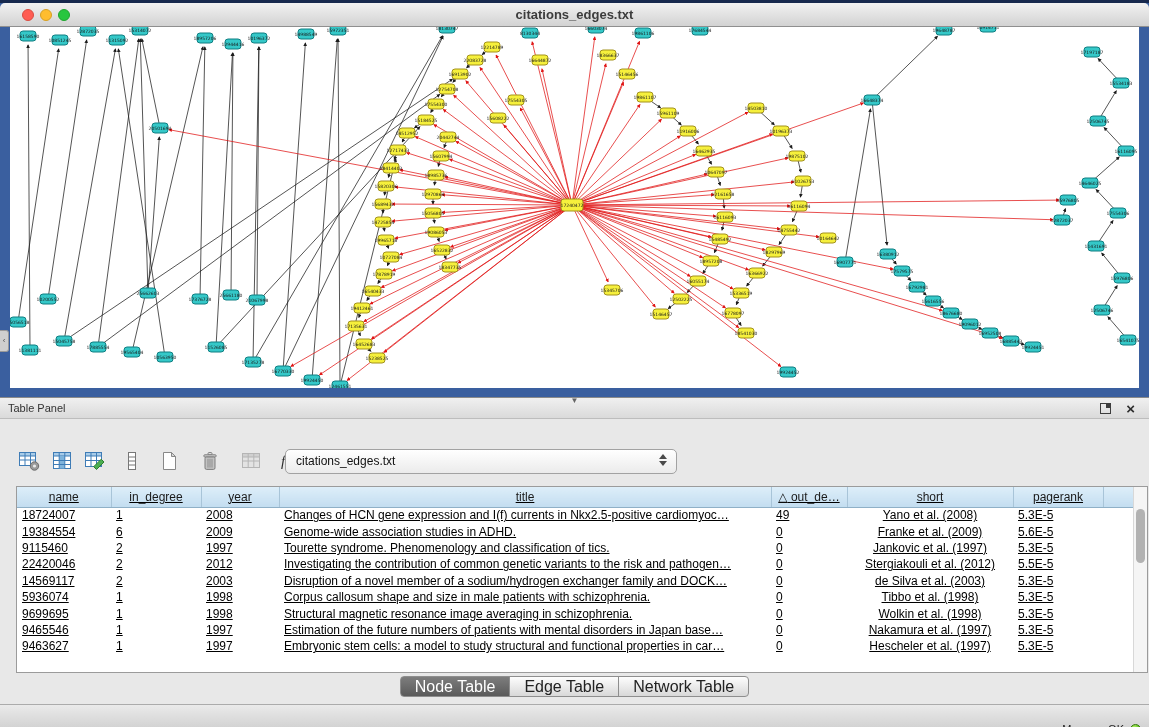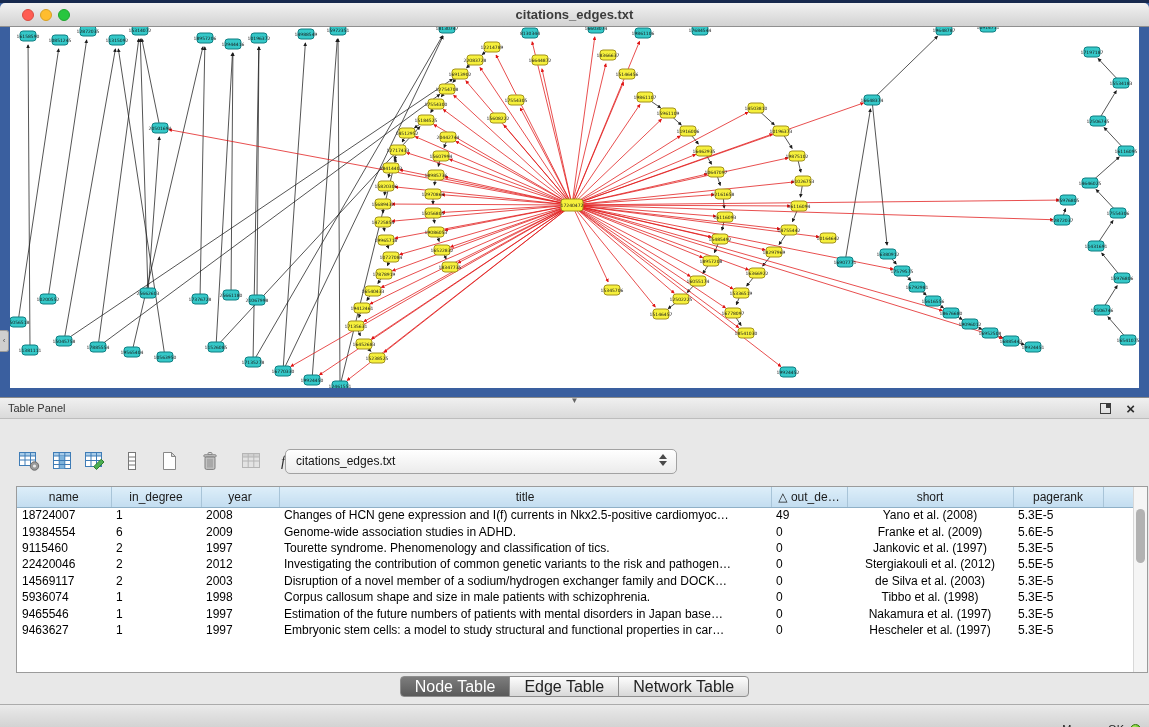--- a/index.html
+++ b/index.html
@@ -67,21 +67,21 @@
     font-size:12px; color:#111; line-height:23px; padding-left:10px;
   }
   .combo .arrows { position:absolute; right:9px; top:4px; }
   .combo .arrows i { display:block; width:0; height:0; border-left:4px solid transparent; border-right:4px solid transparent; }
   .combo .arrows i.up { border-bottom:5px solid #4a4a4a; margin-bottom:2px; }
   .combo .arrows i.dn { border-top:5px solid #4a4a4a; }
 
   
   .table-wrap {
     position:absolute; left:16px; top:486px; width:1132px; height:187px;
-    background:#fff; border:1px solid #9b9b9b;
+    background:#fff; border:1px solid #9b9b9b;text-decoration:underline;
   }
   table.datatable { border-collapse:collapse; table-layout:fixed; width:1117px; }
   table.datatable th {
     height:20px; background:linear-gradient(#ddeef9,#c3ddf0);
     border-right:1px solid #a8c4d8; border-bottom:1px solid #8fb0c7;
     font-size:12px; font-weight:normal; color:#1a1a1a; text-align:center;
     white-space:nowrap; overflow:hidden; padding:0 3px;
   }
   table.datatable td {
     height:16.4px; font-size:12px; color:#000; padding:0 5px;
@@ -724,20 +724,30 @@
           <td class="c0">5936074</td>
           <td class="c1">1</td>
           <td class="c2">1998</td>
           <td class="c3">Corpus callosum shape and size in male patients with schizophrenia.</td>
           <td class="c4">0</td>
           <td class="c5">Tibbo et al. (1998)</td>
           <td class="c6">5.3E-5</td>
           <td></td>
         </tr>
         <tr>
+          <td class="c0">9699695</td>
+          <td class="c1">1</td>
+          <td class="c2">1998</td>
+          <td class="c3">Structural magnetic resonance image averaging in schizophrenia.</td>
+          <td class="c4">0</td>
+          <td class="c5">Wolkin et al. (1998)</td>
+          <td class="c6">5.3E-5</td>
+          <td></td>
+        </tr>
+        <tr>
           <td class="c0">9465546</td>
           <td class="c1">1</td>
           <td class="c2">1997</td>
           <td class="c3">Estimation of the future numbers of patients with mental disorders in Japan base…</td>
           <td class="c4">0</td>
           <td class="c5">Nakamura et al. (1997)</td>
           <td class="c6">5.3E-5</td>
           <td></td>
         </tr>
         <tr>

